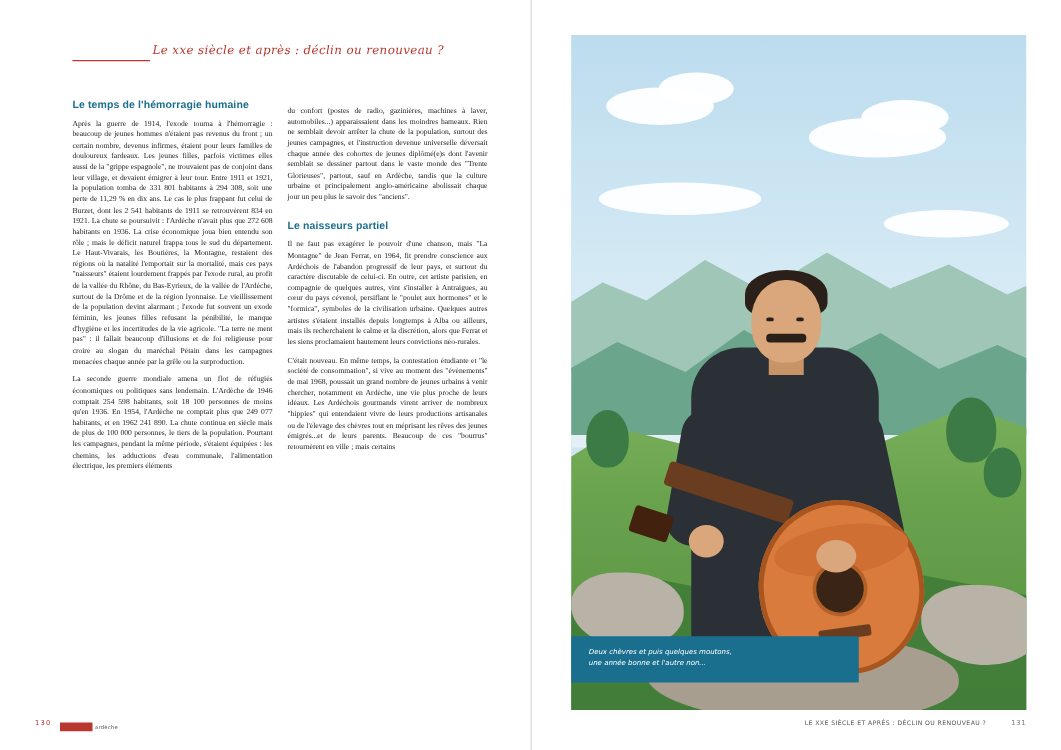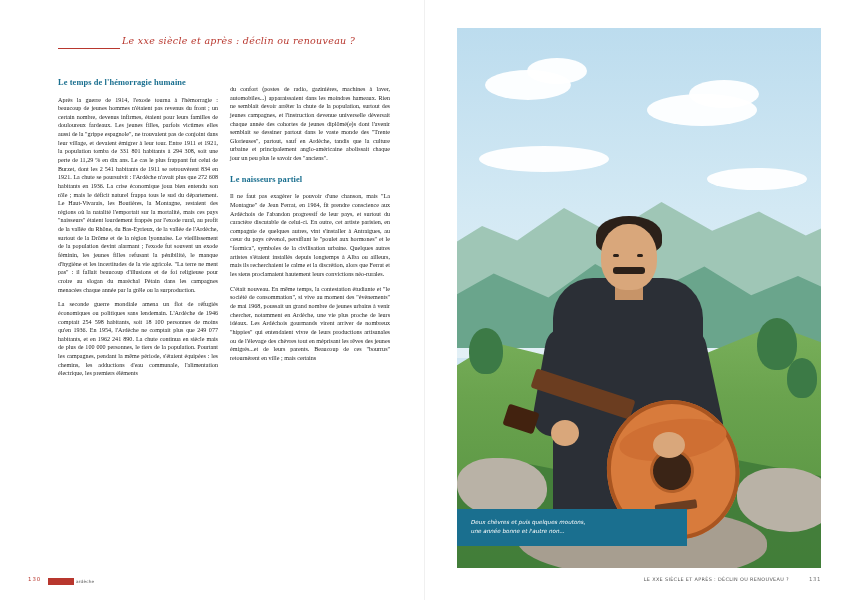--- a/index.html
+++ b/index.html
@@ -52,21 +52,21 @@
     width: 160px;
     font-size: 6.1px;
     line-height: 1.42;
     color: #1a1a1a;
     text-align: justify;
     font-family: "Liberation Serif", serif;
   }
   .col-left { left: 58px; top: 78px; }
   .col-right { left: 230px; top: 85px; }
   .sec-title {
-    font-family: Liberation Serif, serif;
+    font-family: Liberation Sans, sans-serif;
     font-weight: bold;
     font-size: 8.4px;
     color: #1a6f8f;
     margin: 0 0 7px 0;
     line-height: 1.25;
     letter-spacing: 0.1px;
   }
   .sec-title.second {
     margin-top: 12px;
   }

